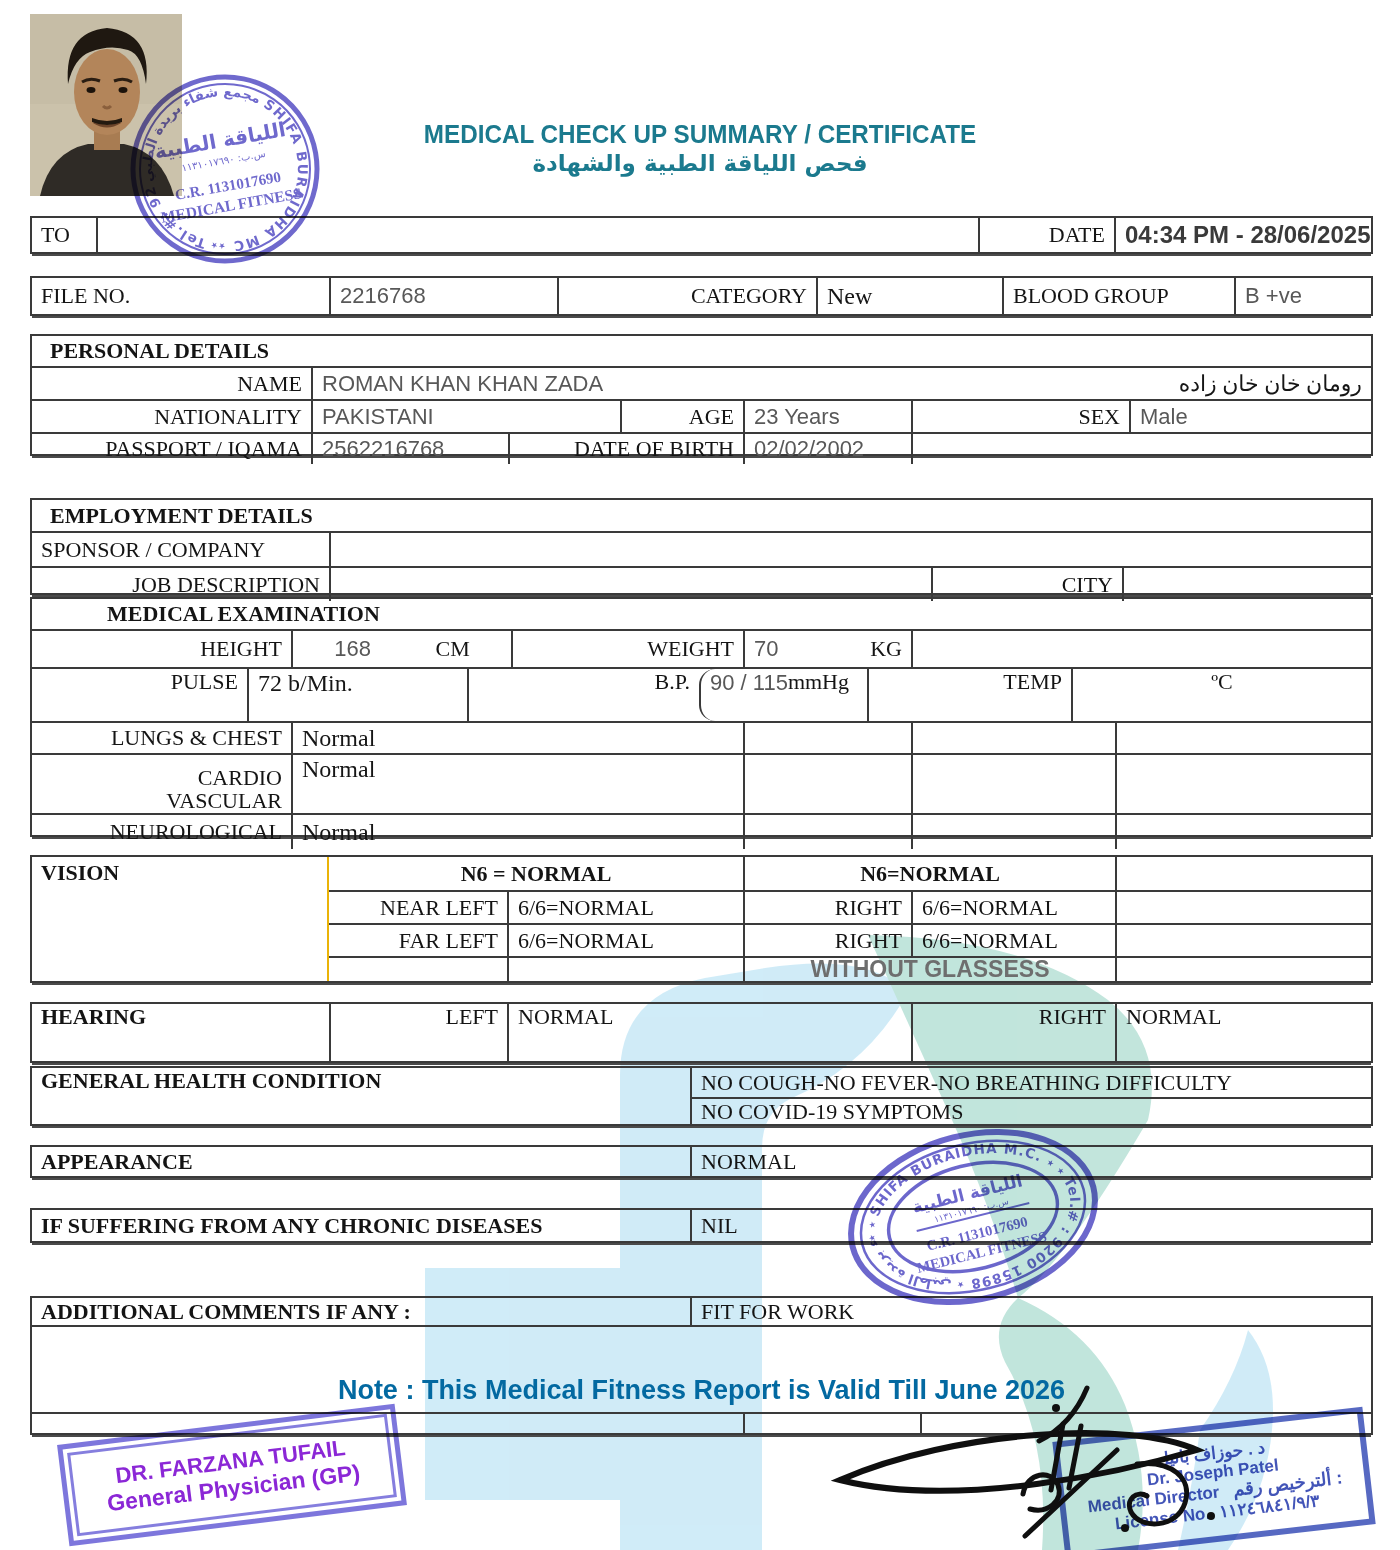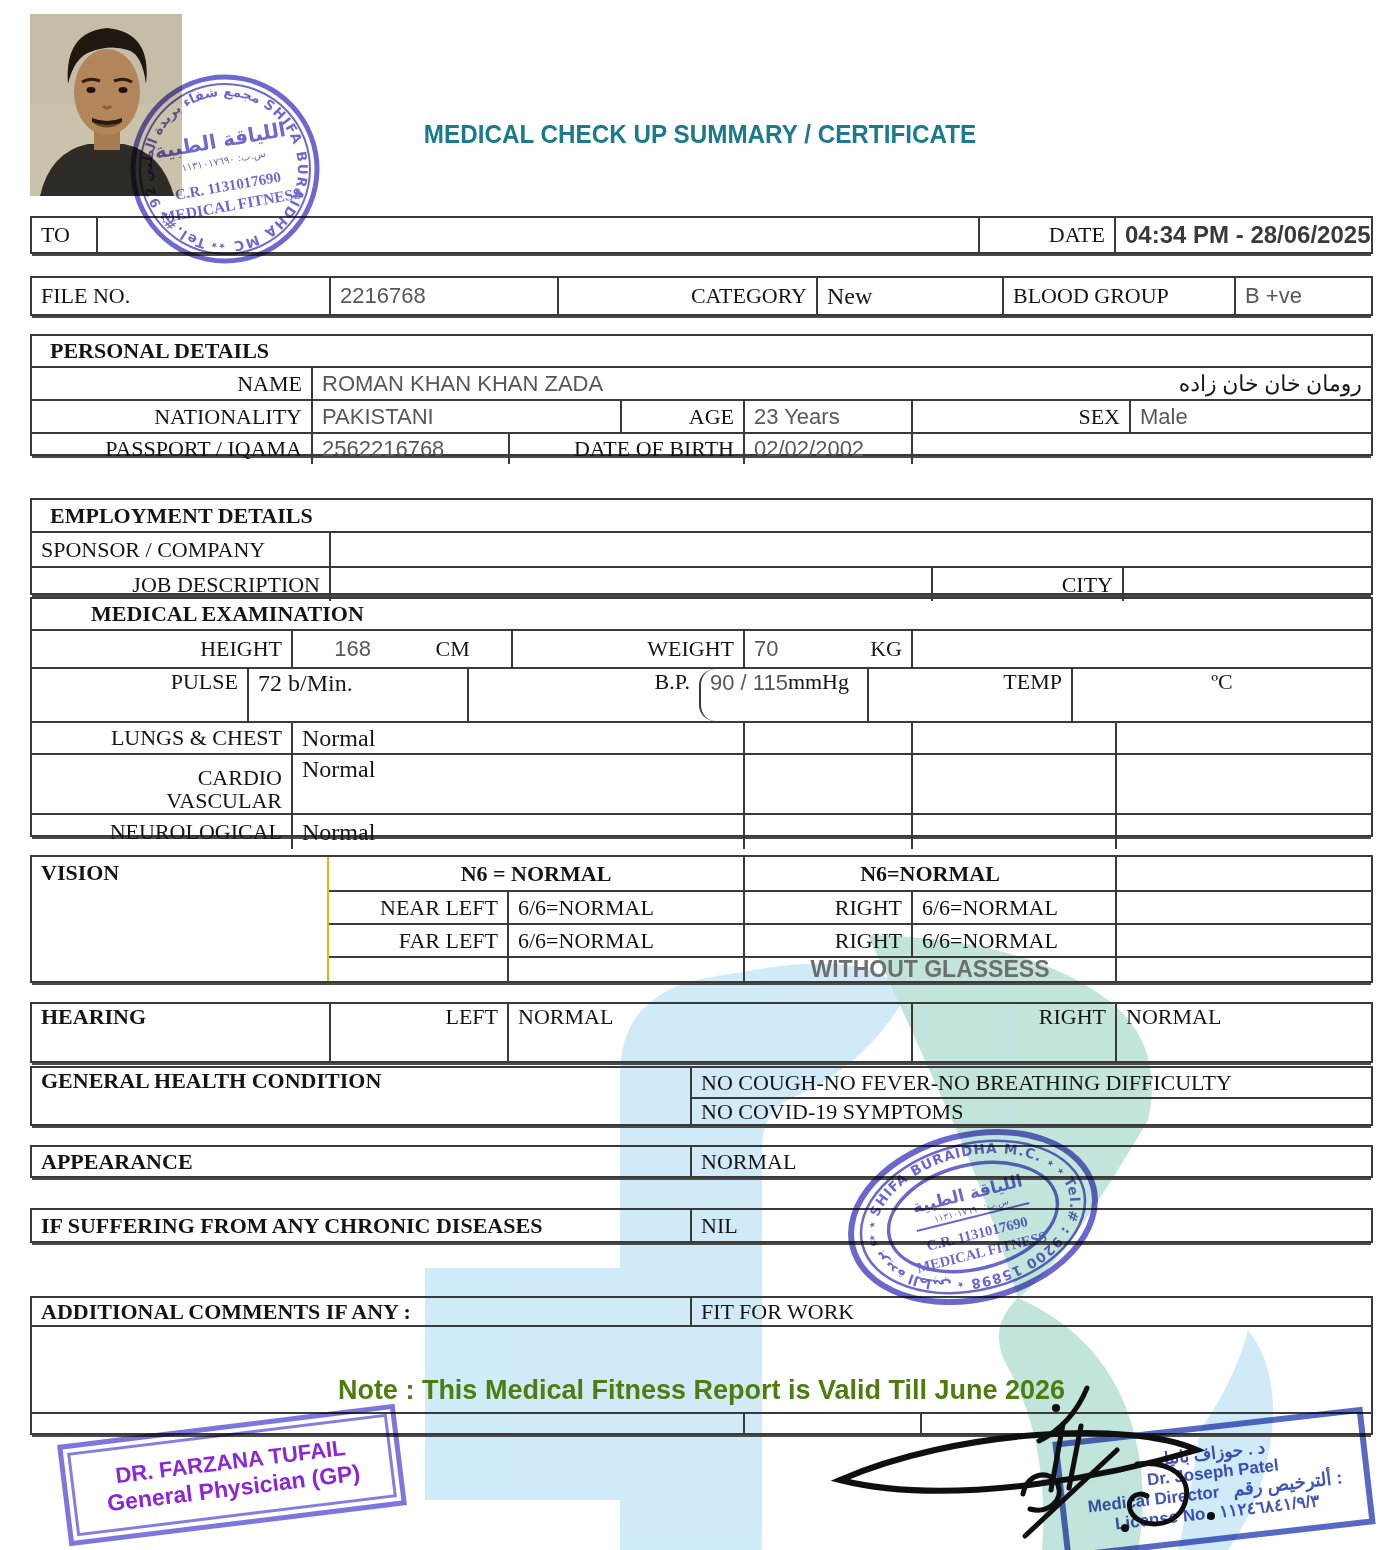--- a/index.html
+++ b/index.html
@@ -84,20 +84,21 @@
     <path d="M52,68 Q60,63 70,67" stroke="#2a1d12" stroke-width="3" fill="none"></path>
     <path d="M84,67 Q94,63 102,68" stroke="#2a1d12" stroke-width="3" fill="none"></path>
     <ellipse cx="61" cy="76" rx="4.5" ry="3" fill="#1c120a"></ellipse>
     <ellipse cx="93" cy="76" rx="4.5" ry="3" fill="#1c120a"></ellipse>
     <path d="M73,92 Q77,96 81,92" stroke="#8a5f3c" stroke-width="3" fill="none"></path>
     <path d="M64,108 Q77,116 90,108" stroke="#6d452a" stroke-width="3" fill="none"></path>
     <path d="M62,104 Q77,110 92,104 L92,108 Q77,114 62,108 Z" fill="#241a10"></path>
   </svg>
 
   <div id="title" class="abs" style="color: rgb(27, 122, 142);">MEDICAL CHECK UP SUMMARY / CERTIFICATE</div>
+  <div id="title-ar" class="abs" style="color: rgb(27, 122, 142);">فحص اللياقة الطبية والشهادة</div>
 
   <div class="tbl" style="top:216px;height:38px;">
     <div class="trow">
       <div class="cell lbl" style="width:64px;">TO</div>
       <div class="cell" style="width:882px;"></div>
       <div class="cell lbl right" style="width:136px;">DATE</div>
       <div class="cell grow" style="font-family:'Liberation Sans',sans-serif;font-size:24px;font-weight:600;color:#3a3a3a;">04:34 PM -  28/06/2025</div>
     </div>
   </div>
 
@@ -151,21 +152,21 @@
     <div class="trow" style="flex:0 0 33px;">
       <div class="cell lbl right" style="width:297px;">JOB DESCRIPTION</div>
       <div class="cell val" style="width:602px;"></div>
       <div class="cell lbl right" style="width:191px;">CITY</div>
       <div class="cell val grow"></div>
     </div>
   </div>
 
   <div class="tbl" style="top:597px;height:240px;">
     <div class="trow" style="flex:0 0 30px;">
-      <div class="cell lbl bold grow" style="padding-left:59px;">MEDICAL EXAMINATION</div>
+      <div class="cell lbl bold grow" style="padding-left:75px;">MEDICAL EXAMINATION</div>
     </div>
     <div class="trow" style="flex:0 0 36px;">
       <div class="cell lbl right" style="width:259px;">HEIGHT</div>
       <div class="cell" style="width:220px;justify-content:space-around;">
         <span class="val">168</span>
         <span class="lbl">CM</span>
       </div>
       <div class="cell lbl right" style="width:232px;">WEIGHT</div>
       <div class="cell" style="width:168px;justify-content:space-between;">
         <span class="val">70</span>
@@ -276,21 +277,21 @@
       <div class="cell lbl grow">NIL</div>
     </div>
   </div>
 
   <div class="tbl" style="top:1296px;height:139px;">
     <div class="trow" style="flex:0 0 27px;">
       <div class="cell lbl bold" style="width:658px;">ADDITIONAL COMMENTS IF ANY :</div>
       <div class="cell lbl grow">FIT FOR WORK</div>
     </div>
     <div class="trow notecell" style="flex:0 0 79px;">
-      <span id="note-text" style="color: #4d7c0f;">Note : This Medical Fitness Report is Valid Till June 2026</span>
+      <span id="note-text" style="color: #0369a1;">Note : This Medical Fitness Report is Valid Till June 2026</span>
     </div>
     <div class="trow" style="flex:1;">
       <div class="cell top" style="width:711px;justify-content:center;padding-top:22px;">
         <div class="signame" style="margin-right:220px;">
           <div class="nm">Dr. Farzana Tufail</div>
           <div class="tt">General Physician</div>
         </div>
       </div>
       <div class="cell" style="width:177px;"></div>
       <div class="cell top grow" style="justify-content:center;padding-top:18px;">

